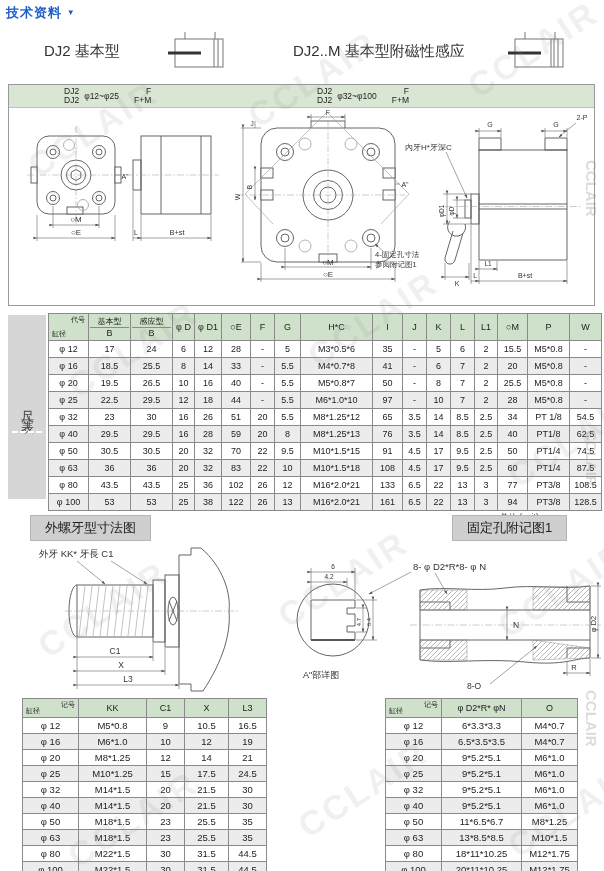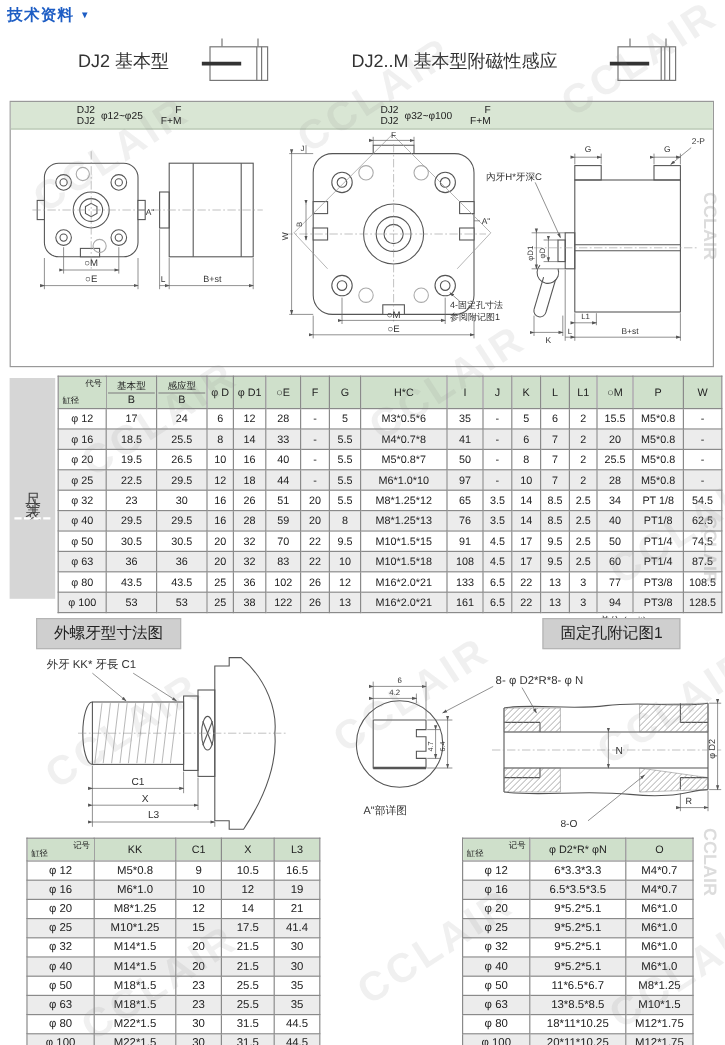--- a/index.html
+++ b/index.html
@@ -64,21 +64,21 @@
 <div class="wm" style="left:500px;top:790px;">CCLAIR</div>
 <div class="wmv" style="left:600px;top:160px;">CCLAIR</div>
 <div class="wmv" style="left:600px;top:430px;">CCLAIR</div>
 <div class="wmv" style="left:600px;top:690px;">CCLAIR</div>
 
 <div class="abs nav">
   <span>技术资料</span>
   <span class="arr">▼</span>
 </div>
 
-<div class="abs ptitle" style="left:65px;top:42px;">DJ2 基本型</div>
+<div class="abs ptitle" style="left:44px;top:42px;">DJ2 基本型</div>
 <svg class="abs" style="left:168px;top:30px;" width="64" height="44" viewBox="0 0 64 44">
   <g stroke="#777" stroke-width="1" fill="none">
     <line x1="17" y1="2" x2="17" y2="9"></line>
       <line x1="47" y1="2" x2="47" y2="9"></line>
     <rect x="7" y="9" width="48" height="28" fill="#fff"></rect>
     <line x1="46" y1="9" x2="46" y2="37"></line>
       <line x1="50" y1="9" x2="50" y2="37"></line>
   </g>
   <line x1="0" y1="23" x2="33" y2="23" stroke="#333" stroke-width="3"></line>
 </svg>
@@ -712,21 +712,21 @@
           <td>M8*1.25</td>
           <td>12</td>
           <td>14</td>
           <td>21</td>
         </tr>
         <tr>
           <td>φ 25</td>
           <td>M10*1.25</td>
           <td>15</td>
           <td>17.5</td>
-          <td>41.4</td>
+          <td>24.5</td>
         </tr>
         <tr>
           <td>φ 32</td>
           <td>M14*1.5</td>
           <td>20</td>
           <td>21.5</td>
           <td>30</td>
         </tr>
         <tr>
           <td>φ 40</td>

